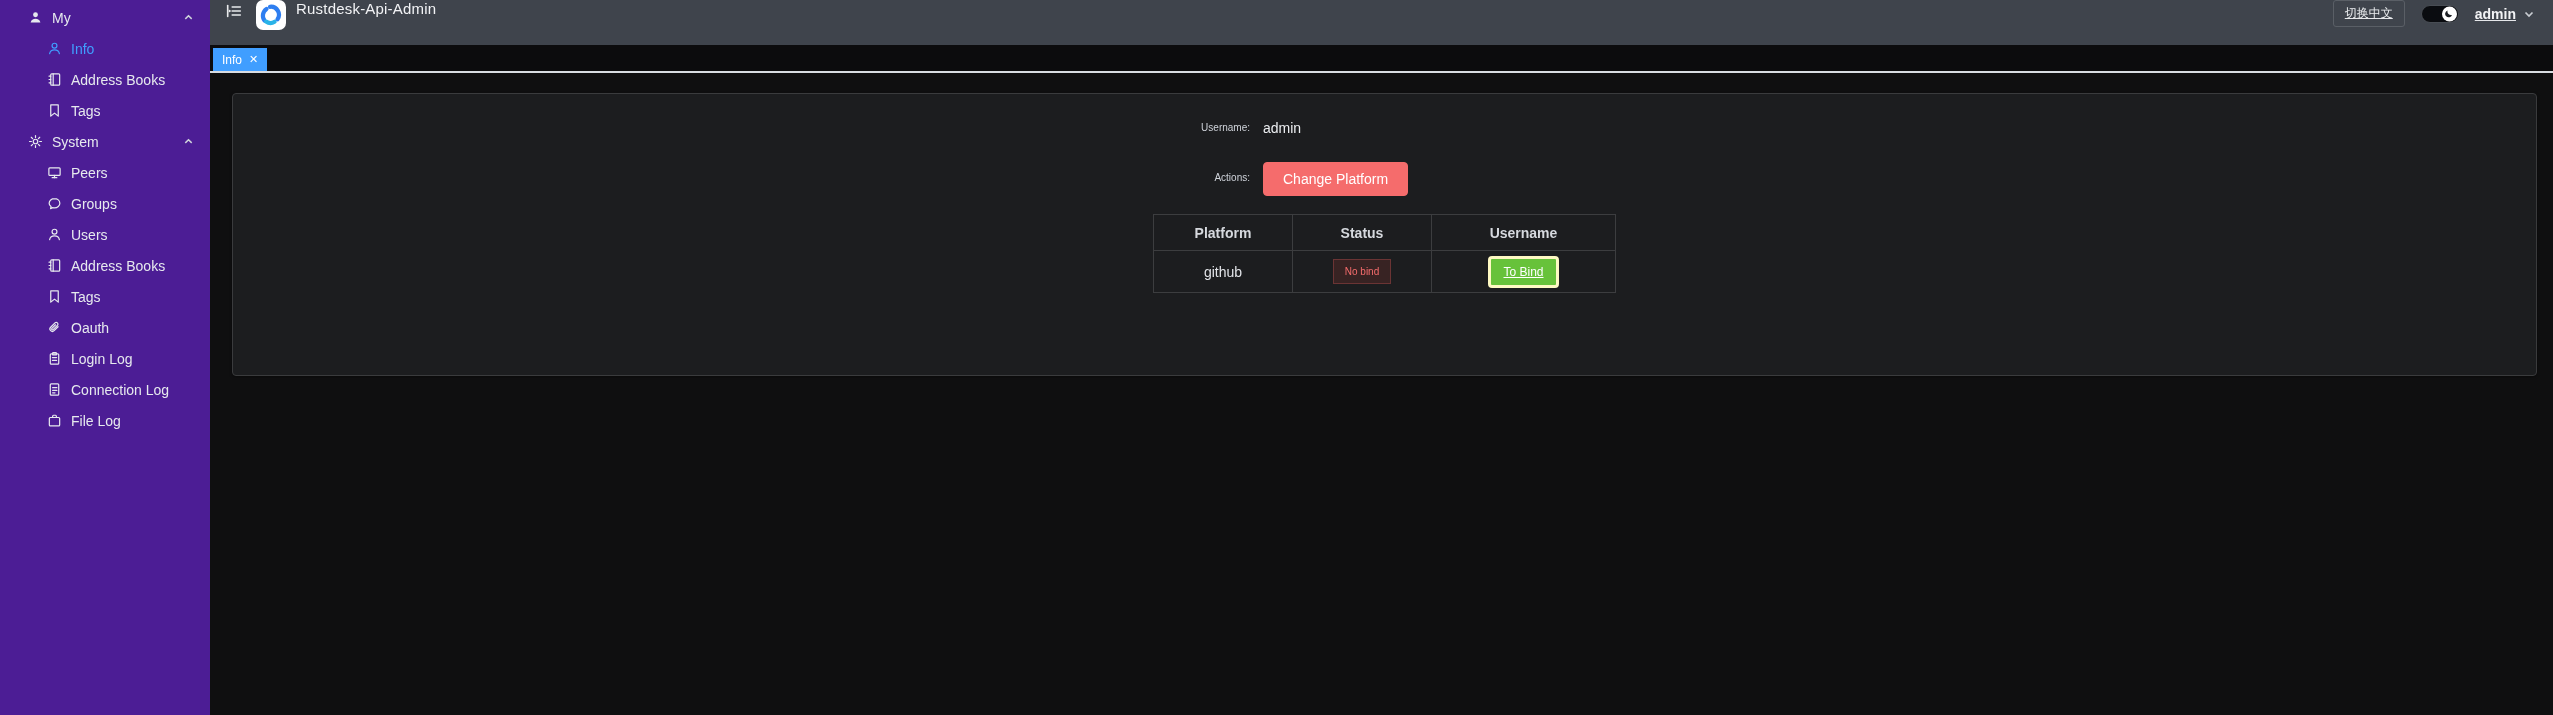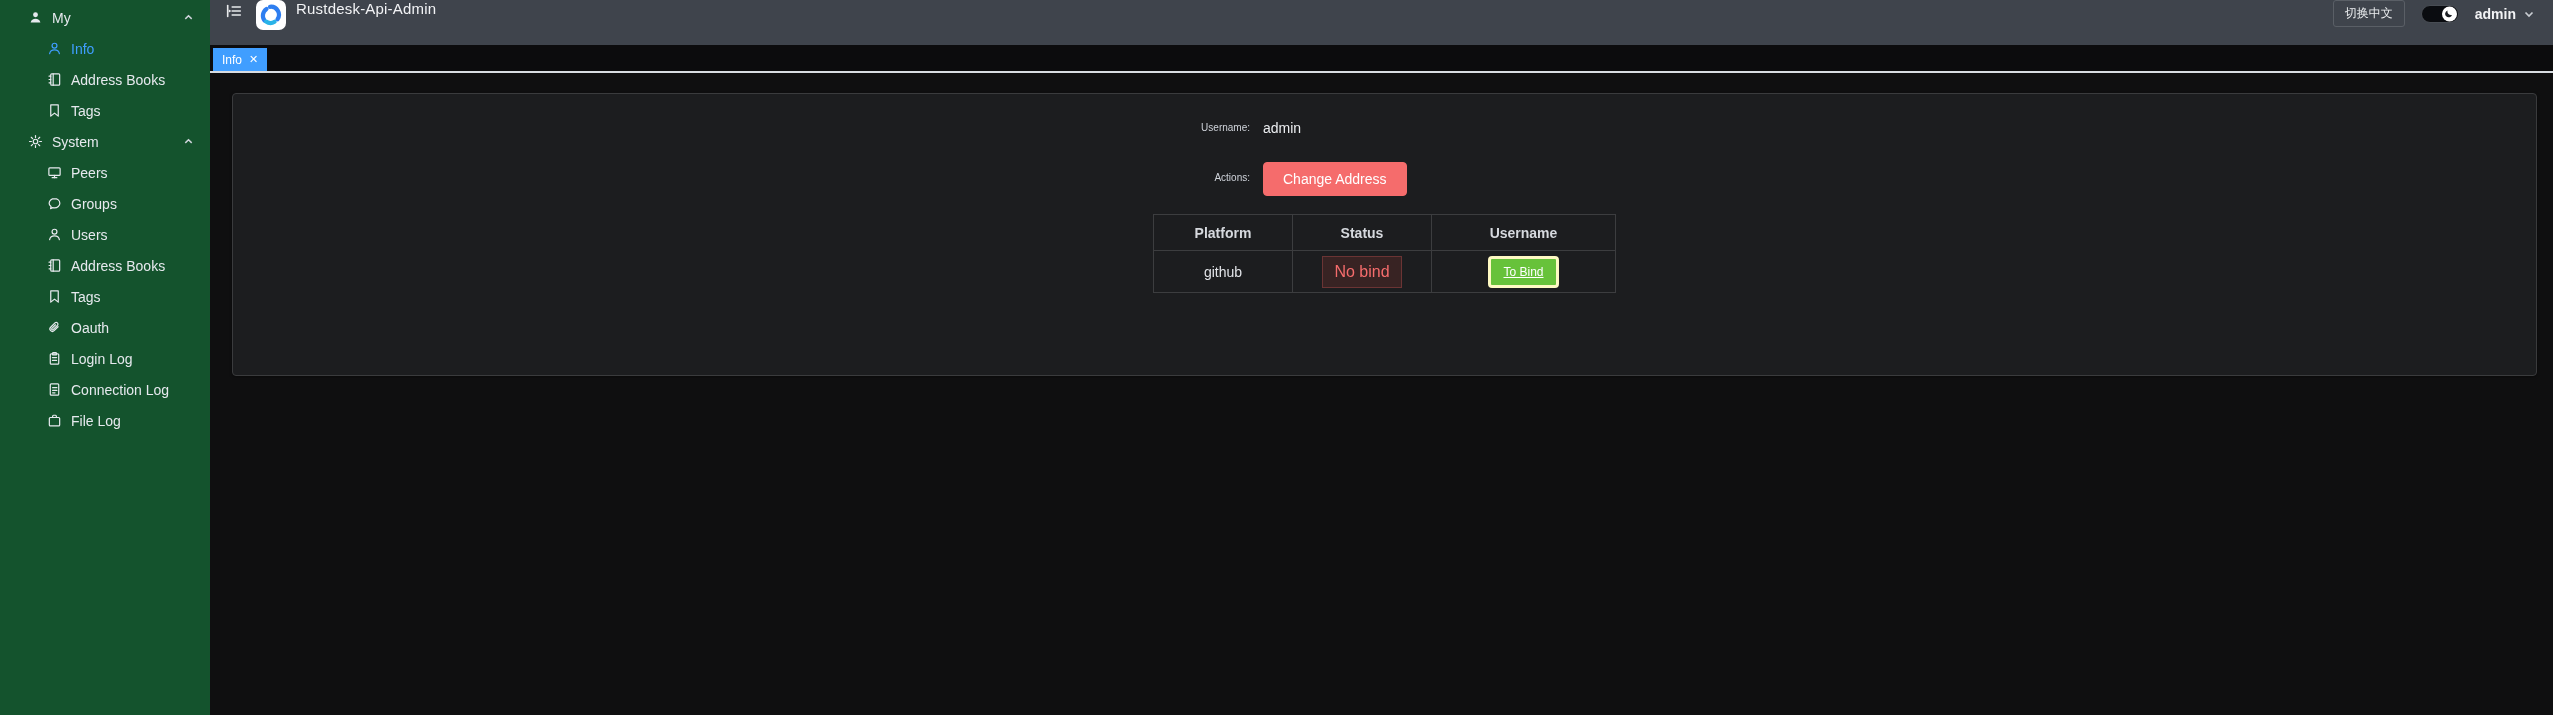--- a/index.html
+++ b/index.html
@@ -1,21 +1,21 @@
 <!DOCTYPE html>
 <html><head>
 <meta charset="utf-8">
 <style>
   * { margin:0; padding:0; box-sizing:border-box; }
   html,body { width:2553px; height:715px; overflow:hidden;
     font-family:"Liberation Sans", sans-serif; background:#0f0f10; color:#e5e7ea; }
 
   
   .sidebar { position:fixed; left:0; top:0; width:210px; height:715px;
-    background:#14532d; z-index:20; }
+    background:#4c1d95; z-index:20; }
   .menu { list-style:none; padding-top:2px; }
   .menu-item { height:31px; display:flex; align-items:center; gap:9px;
     padding-left:28px; padding-right:16px; font-size:14px; color:#e6e9ee; cursor:pointer; }
   .menu-item.sub { padding-left:47px; }
   .menu-item .mi-icon { width:15px; height:15px; flex:0 0 15px; display:inline-flex; }
   .menu-item .mi-icon svg { width:15px; height:15px; stroke:currentColor; fill:none;
     stroke-width:1.3; stroke-linecap:round; stroke-linejoin:round; }
   .menu-item .chev { margin-left:auto; display:inline-flex; }
   .menu-item .chev svg { width:11px; height:11px; stroke:#cfd4db; fill:none; stroke-width:1.6; }
   .menu-item.active { color:#409eff; }
@@ -23,21 +23,21 @@
   
   .header { margin-left:210px; height:45px; background:#3f444c;
     display:flex; align-items:flex-start; padding:0 18px 0 13px; }
   .fold-btn { width:22px; height:22px; display:inline-flex; align-items:center;
     justify-content:center; cursor:pointer; }
   .fold-btn svg { width:18px; height:18px; stroke:#e8eaec; stroke-width:1.8;
     fill:#e8eaec; stroke-linecap:round; }
   .logo { width:30px; height:30px; margin-left:11px; border-radius:7px; background:#ffffff;
     display:inline-flex; align-items:center; justify-content:center; }
   .app-title { margin-left:10px; font-size:15px; color:#f2f3f5; letter-spacing:.2px; }
-  .header-right { margin-left:auto; display:flex; align-items:center; gap:16px; }
+  .header-right { margin-left:auto; display:flex; align-items:center; gap:16px;text-decoration:underline; }
   .lang-btn { border:1px solid #5a5f66; border-radius:3px; background:transparent;
     color:#eceef0; font-size:12px; padding:4px 11px; cursor:pointer;
     font-family:"Liberation Sans", sans-serif; }
   .switch { width:38px; height:18px; border-radius:9px; background:#0a0c10;
     border:1px solid #484d54; position:relative; cursor:pointer; }
   .switch .knob { position:absolute; right:1px; top:50%; transform:translateY(-50%);
     width:15px; height:15px; border-radius:50%; background:#ffffff;
     display:flex; align-items:center; justify-content:center; }
   .switch .knob svg { width:10px; height:10px; fill:#1b1e23; }
   .user-drop { display:flex; align-items:center; gap:7px; cursor:pointer; }
@@ -67,21 +67,21 @@
     font-family:"Liberation Sans", sans-serif; }
 
   
   .oidc-table { border-collapse:collapse; }
   .oidc-table th, .oidc-table td { border:1px solid #3c3d3f; text-align:center;
     font-size:14px; }
   .oidc-table th { width:139px; height:36px; font-weight:bold; color:#d6d9de; }
   .oidc-table th:last-child { width:184px; }
   .oidc-table td { height:42px; color:#e2e4e8; }
   .btn-nobind { background:#382323; border:1px solid #6b3434; color:#f56c6c;
-    font-size:16px; padding:6px 11px; border-radius:0; cursor:pointer;
+    font-size:10px; padding:6px 11px; border-radius:0; cursor:pointer;
     font-family:"Liberation Sans", sans-serif; }
   .btn-tobind { background:#67c23a; border:3px solid #fef9c3; color:#ffffff;
     font-size:12px; padding:6px 12px; border-radius:4px; cursor:pointer;
     font-family:"Liberation Sans", sans-serif;text-decoration:underline; }
 </style>
 </head>
 <body>
 
 <nav class="sidebar">
   <ul class="menu">
@@ -295,21 +295,21 @@
       <div class="form-row">
         <label class="form-label">Username:</label>
         <div class="form-control">
           <span class="form-value">admin</span>
         </div>
       </div>
 
       <div class="form-row">
         <label class="form-label">Actions:</label>
         <div class="form-control">
-          <button class="btn-danger">Change Address</button>
+          <button class="btn-danger">Change Platform</button>
         </div>
       </div>
 
       <div class="form-row">
         <div class="form-control">
           <table class="oidc-table">
             <thead>
               <tr>
                 <th>Platform</th>
                 <th>Status</th>

